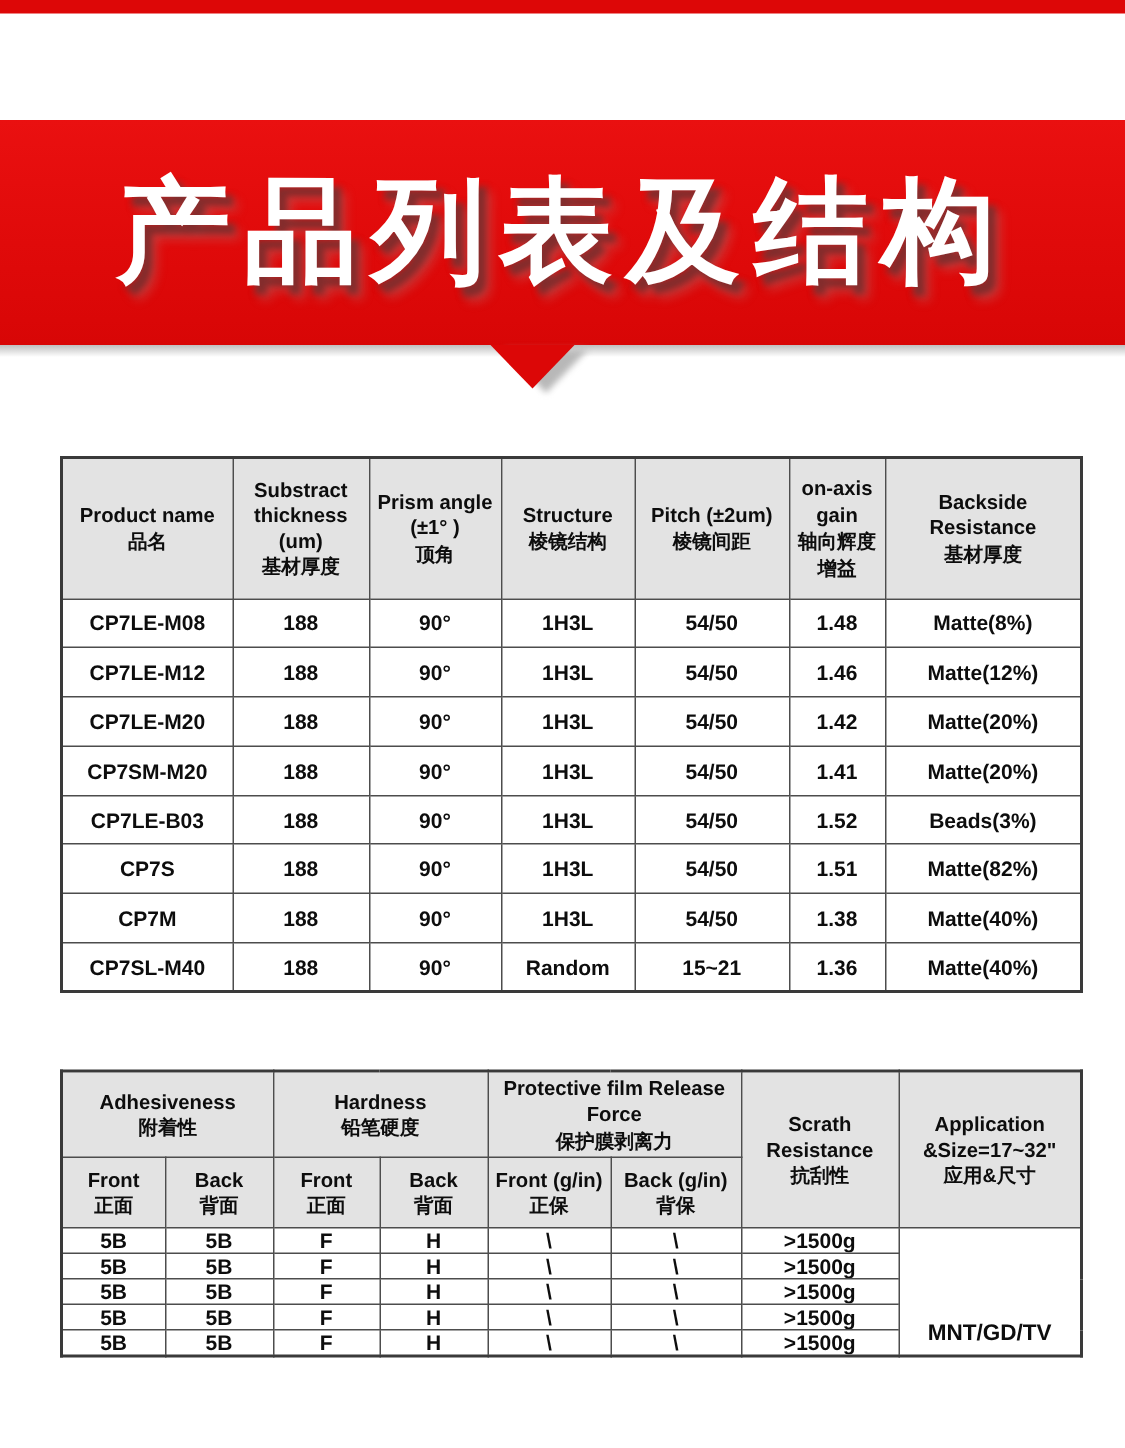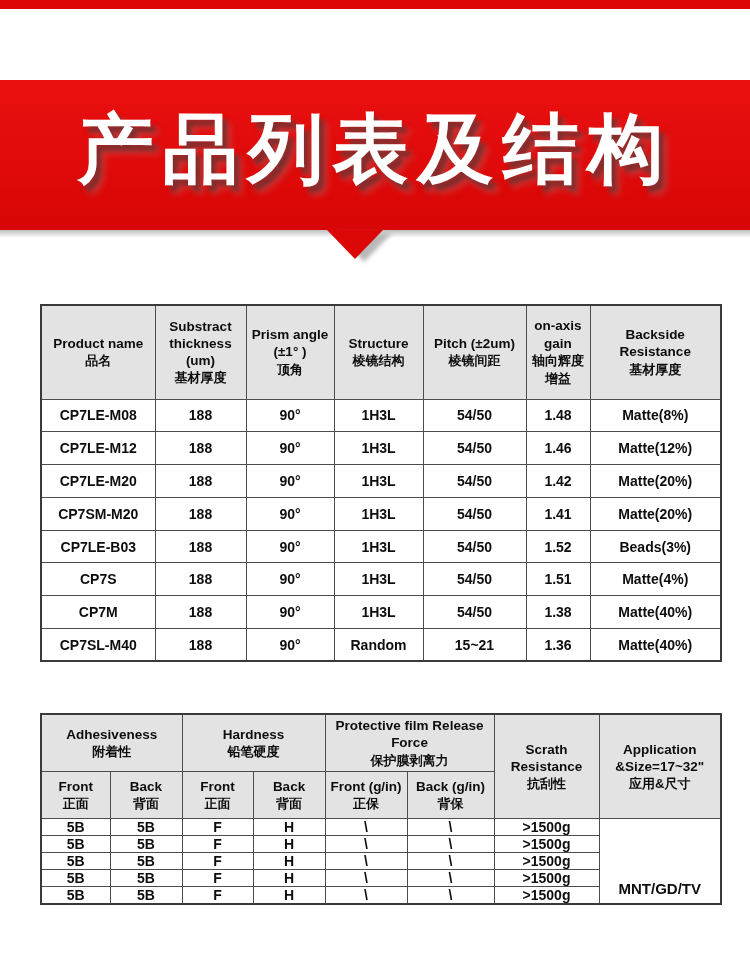--- a/index.html
+++ b/index.html
@@ -8,21 +8,21 @@
     position:relative; width:750px; height:965px; margin:0 auto;
     background:#ffffff; overflow:hidden;
   }
   .top-strip {
     position:absolute; top:0; left:0; width:750px; height:9px;
     background:#dd0707;
   }
   .banner {
     position:absolute; top:80px; left:0; width:750px; height:150px;
     background:linear-gradient(180deg,#ea1010 0%,#e00a0a 55%,#d80606 100%);
-    display:flex; align-items:center; justify-content:center;font-family:Liberation Mono, monospace;
+    display:flex; align-items:center; justify-content:center;
   }
   .banner h1 {
     font-size:76px; font-weight:bold; color:#ffffff; letter-spacing:9px;
     white-space:nowrap; line-height:1;
     text-shadow:5px 6px 4px rgba(125,45,45,0.95), 8px 9px 7px rgba(170,170,170,0.30);
   }
   .banner-shadow {
     position:absolute; top:230px; left:0; width:750px; height:8px;
     background:linear-gradient(180deg,#bfbfbf 0%,#e6e6e6 60%,#ffffff 100%);
   }
@@ -162,21 +162,21 @@
           <td>1.52</td>
           <td>Beads(3%)</td>
         </tr>
         <tr>
           <td>CP7S</td>
           <td>188</td>
           <td>90°</td>
           <td>1H3L</td>
           <td>54/50</td>
           <td>1.51</td>
-          <td>Matte(4%)</td>
+          <td>Matte(82%)</td>
         </tr>
         <tr>
           <td>CP7M</td>
           <td>188</td>
           <td>90°</td>
           <td>1H3L</td>
           <td>54/50</td>
           <td>1.38</td>
           <td>Matte(40%)</td>
         </tr>

